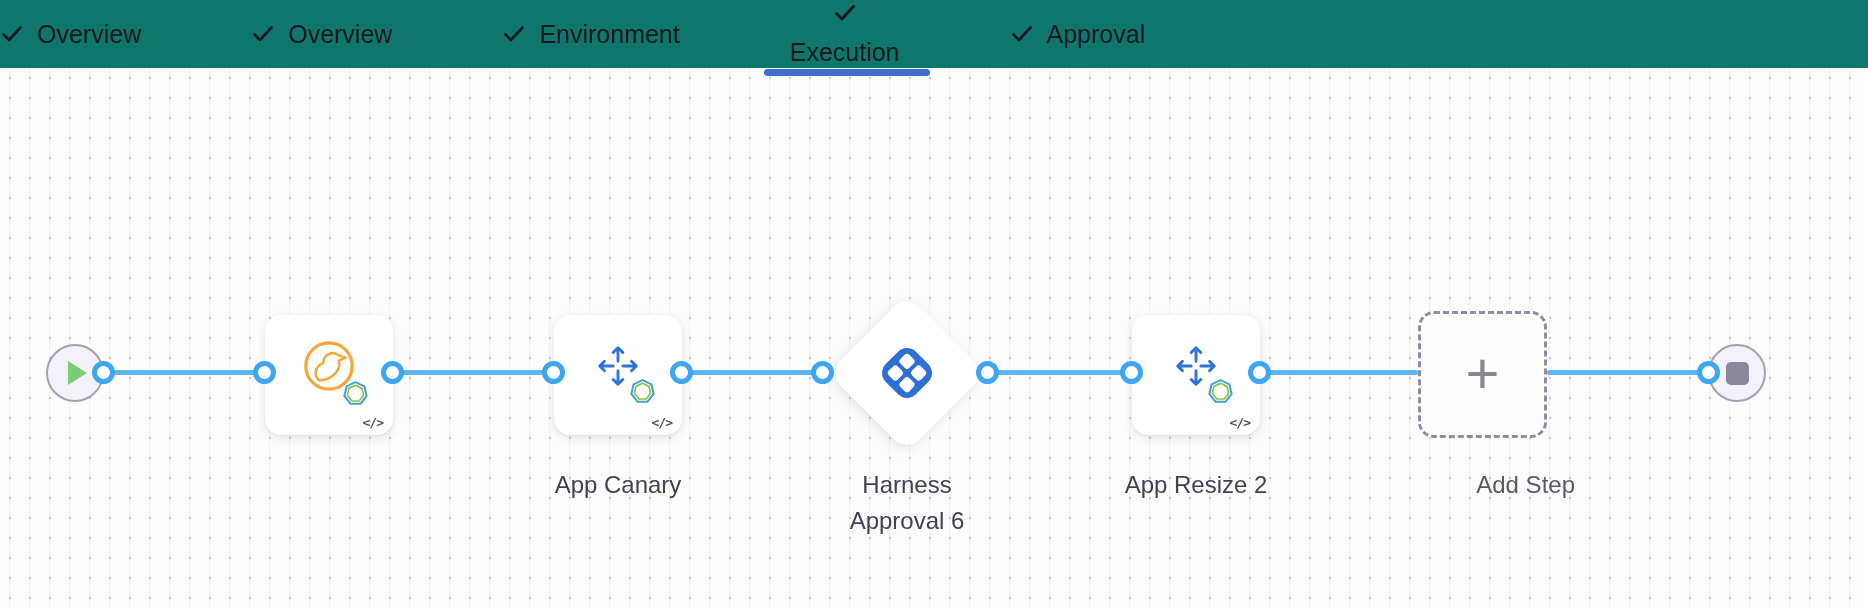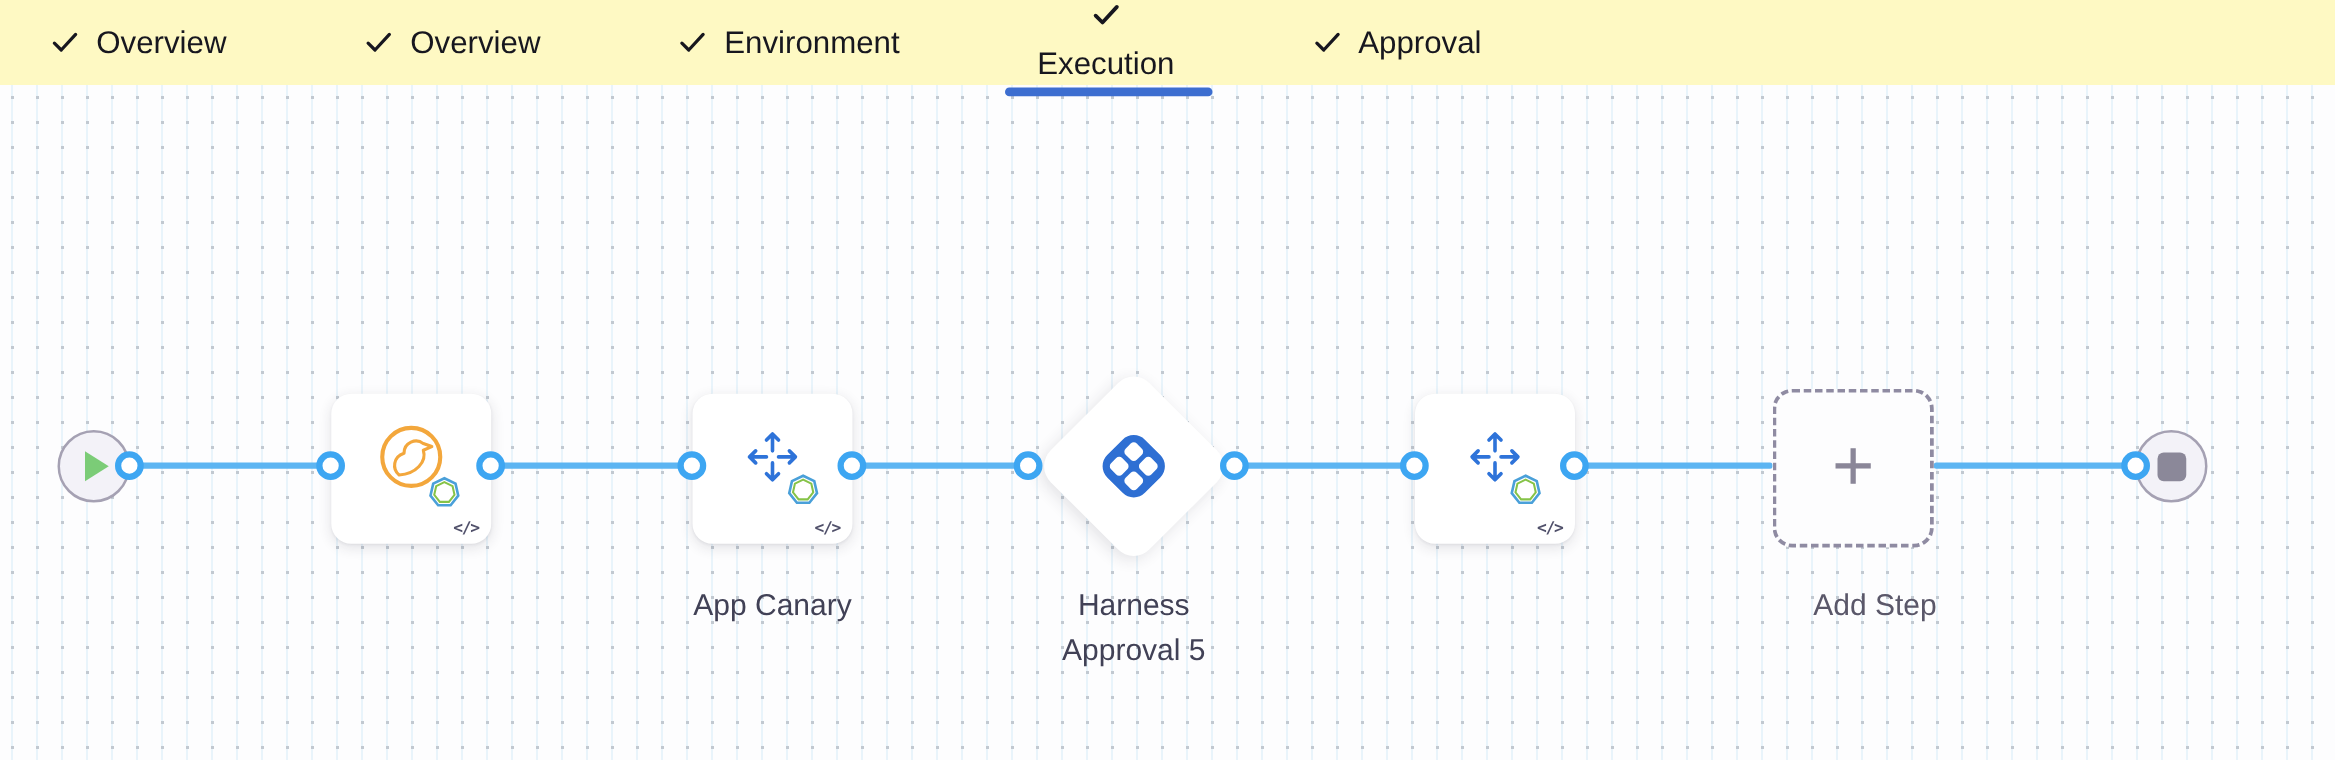--- a/index.html
+++ b/index.html
@@ -6,23 +6,23 @@
   body{
     width:1868px;height:608px;position:relative;overflow:hidden;
     background:#ffffff;
     font-family:"Liberation Sans",sans-serif;
     -webkit-font-smoothing:antialiased;
   }
 
   
   .tabbar{
     position:absolute;top:0;left:0;width:100%;height:68px;
-    background:#fef9c3;z-index:5;
-    display:flex;gap:110px;
-    padding-left:40px;box-sizing:border-box;
+    background:#0f766e;z-index:5;
+    display:flex;align-items:center;gap:110px;
+    box-sizing:border-box;
   }
   .tab{
     position:relative;display:flex;align-items:center;gap:13px;
     font-size:25px;color:#17171f;cursor:pointer;white-space:nowrap;
   }
   .tab.active{font-weight:400;flex-direction:column;}
   .tab .check{width:24px;height:24px;flex:0 0 auto;}
   .tab.active .underline{
     position:absolute;left:-26px;right:-30px;bottom:-9px;height:7px;
     border-radius:4px;background:#3d6ed0;
@@ -94,21 +94,21 @@
     border:3px dashed #8f8ba2;border-radius:16px;background:#fdfdfe;z-index:3;cursor:pointer;
     display:flex;align-items:center;justify-content:center;
   }
   .plus-glyph{font-size:58px;font-weight:400;color:#8a8698;line-height:1;margin-top:-4px;}
 
   
   .node-label{
     position:absolute;top:399px;width:150px;text-align:center;z-index:4;
     font-size:24px;line-height:36px;color:#414156;
   }
-  .node-label.lighter{color:#5a5769;}
+  .node-label.lighter{color:#5a5769;text-align:right;}
 </style>
 </head>
 <body>
 
 <div class="tabbar">
 
   <div class="tab">
     <svg class="check" viewBox="0 0 24 24">
       <path d="M3.5 12.5 L9 18 L20.5 5.5" fill="none" stroke="#17171f" stroke-width="2.6" stroke-linecap="round" stroke-linejoin="round"></path>
     </svg>
@@ -231,16 +231,17 @@
   <div class="ring" style="left:381px;"></div>
   <div class="ring" style="left:542px;"></div>
   <div class="ring" style="left:670px;"></div>
   <div class="ring" style="left:811px;"></div>
   <div class="ring" style="left:976px;"></div>
   <div class="ring" style="left:1120px;"></div>
   <div class="ring" style="left:1248px;"></div>
   <div class="ring" style="left:1697px;"></div>
 
   <div class="node-label" style="left:543px;">App Canary</div>
-  <div class="node-label" style="left:832px;">Harness Approval 5</div>
+  <div class="node-label" style="left:832px;">Harness Approval 6</div>
+  <div class="node-label" style="left:1121px;">App Resize 2</div>
   <div class="node-label lighter" style="left:1425px;">Add Step</div>
 
 </div>
 
 </body></html>

